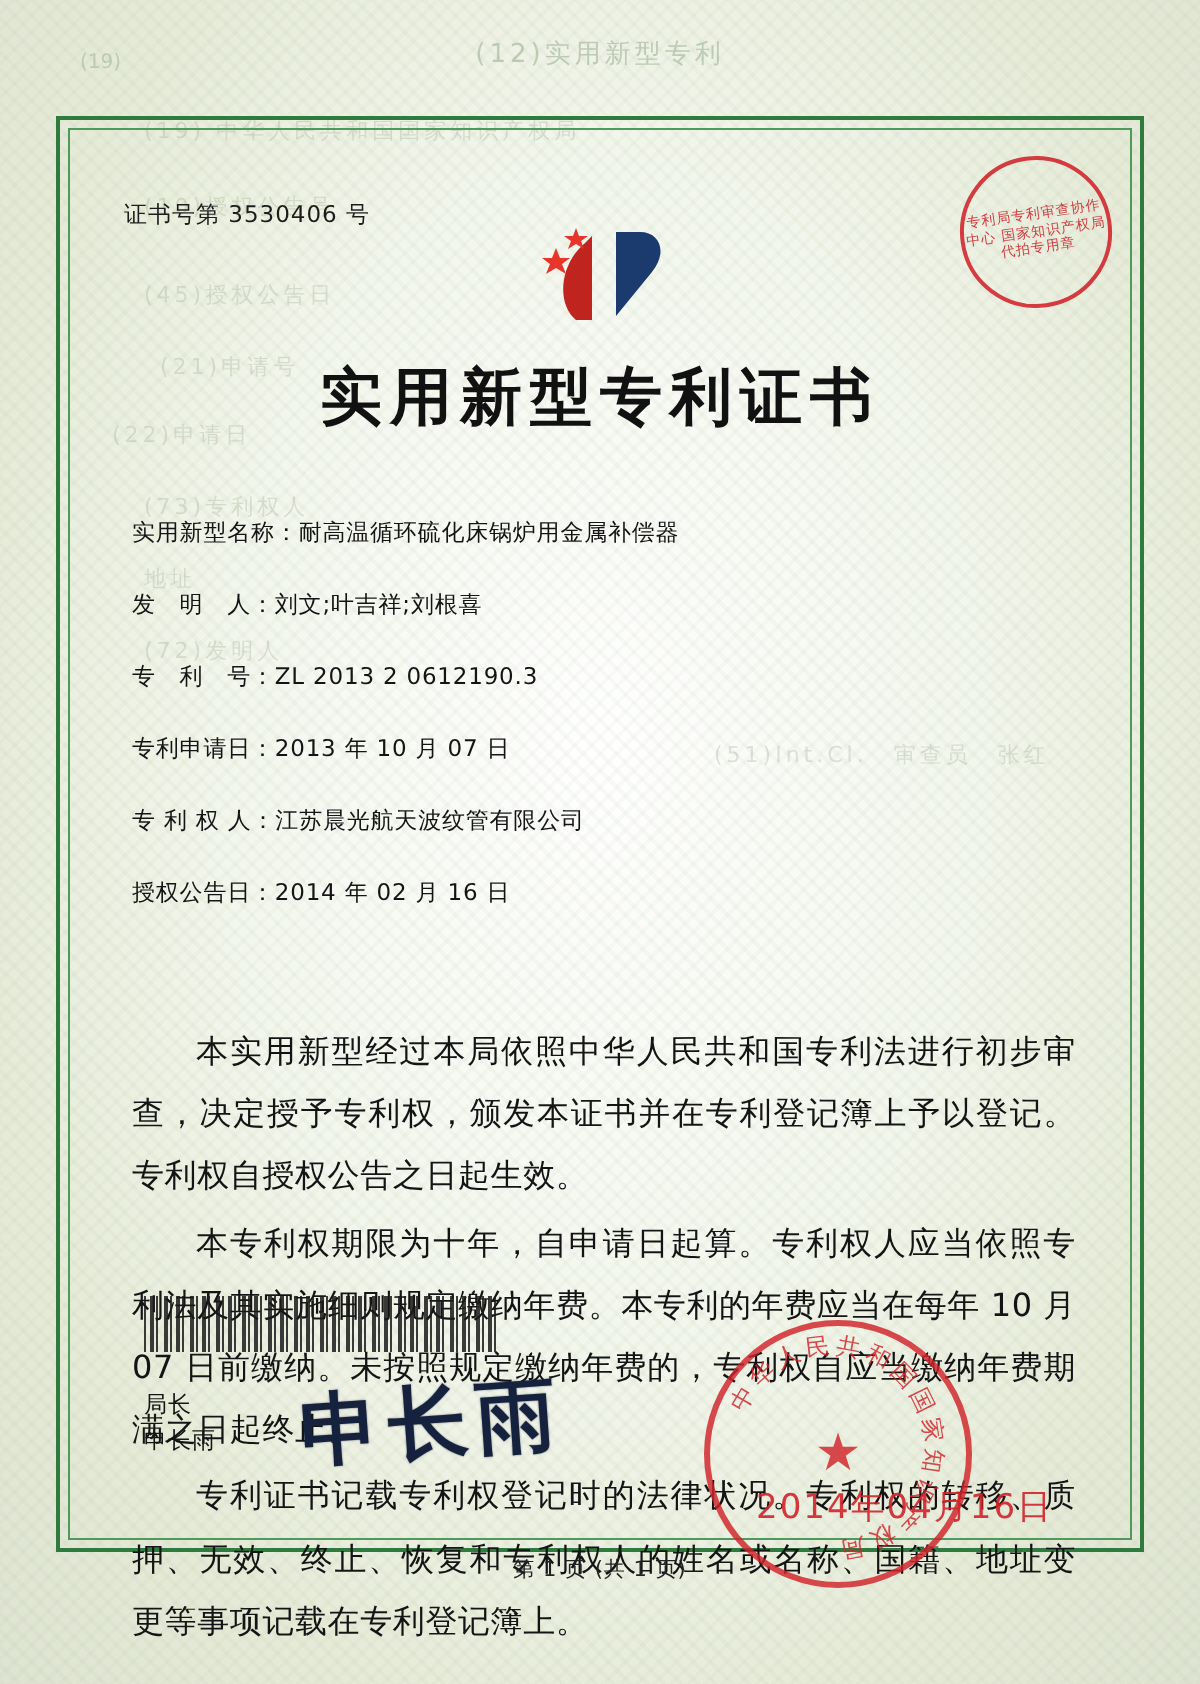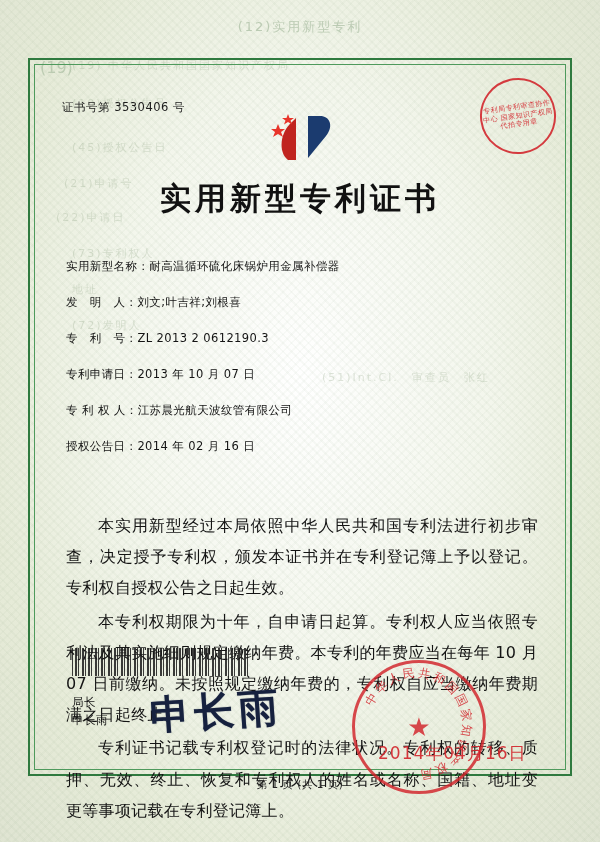--- a/index.html
+++ b/index.html
@@ -126,38 +126,38 @@
   .footer{
     position:absolute;left:0;right:0;top:778px;text-align:center;
     font-size:10.5px;color:#222;letter-spacing:.5px;
   }
 
   .topghost{
     position:absolute;left:0;right:0;top:18px;text-align:center;
     color:rgba(130,160,125,.45);font-size:13px;letter-spacing:2px;
   }
   .leftghost{
-    position:absolute;left:40px;top:26px;color:rgba(130,160,125,.4);font-size:16px;margin-top:32px;
+    position:absolute;left:40px;top:26px;color:rgba(130,160,125,.4);font-size:10px;
   }
 </style>
 </head>
 <body>
 
 <div class="page">
   <div class="texture"></div>
 
   <div class="wm">
     <span style="left:72px;top:96px;">(10)授权公告号</span>
     <span style="left:72px;top:140px;">(45)授权公告日</span>
-    <span style="left:64px;top:176px;">(21)申请号</span>
+    <span style="left:80px;top:176px;">(21)申请号</span>
     <span style="left:56px;top:210px;">(22)申请日</span>
     <span style="left:72px;top:246px;">(73)专利权人</span>
     <span style="left:72px;top:282px;">地址</span>
     <span style="left:72px;top:318px;">(72)发明人</span>
-    <span style="left:322px;top:370px;">(51)Int.Cl.　审查员　张红</span>
+    <span style="left:357px;top:370px;">(51)Int.Cl.　审查员　张红</span>
     <span style="left:72px;top:58px;">(19) 中华人民共和国国家知识产权局</span>
   </div>
 
   <div class="leftghost">(19)</div>
   <div class="topghost">(12)实用新型专利</div>
 
   <div class="border-outer"></div>
   <div class="border-inner"></div>
   <div class="corner c-tl"></div>
   <div class="corner c-tr"></div>

